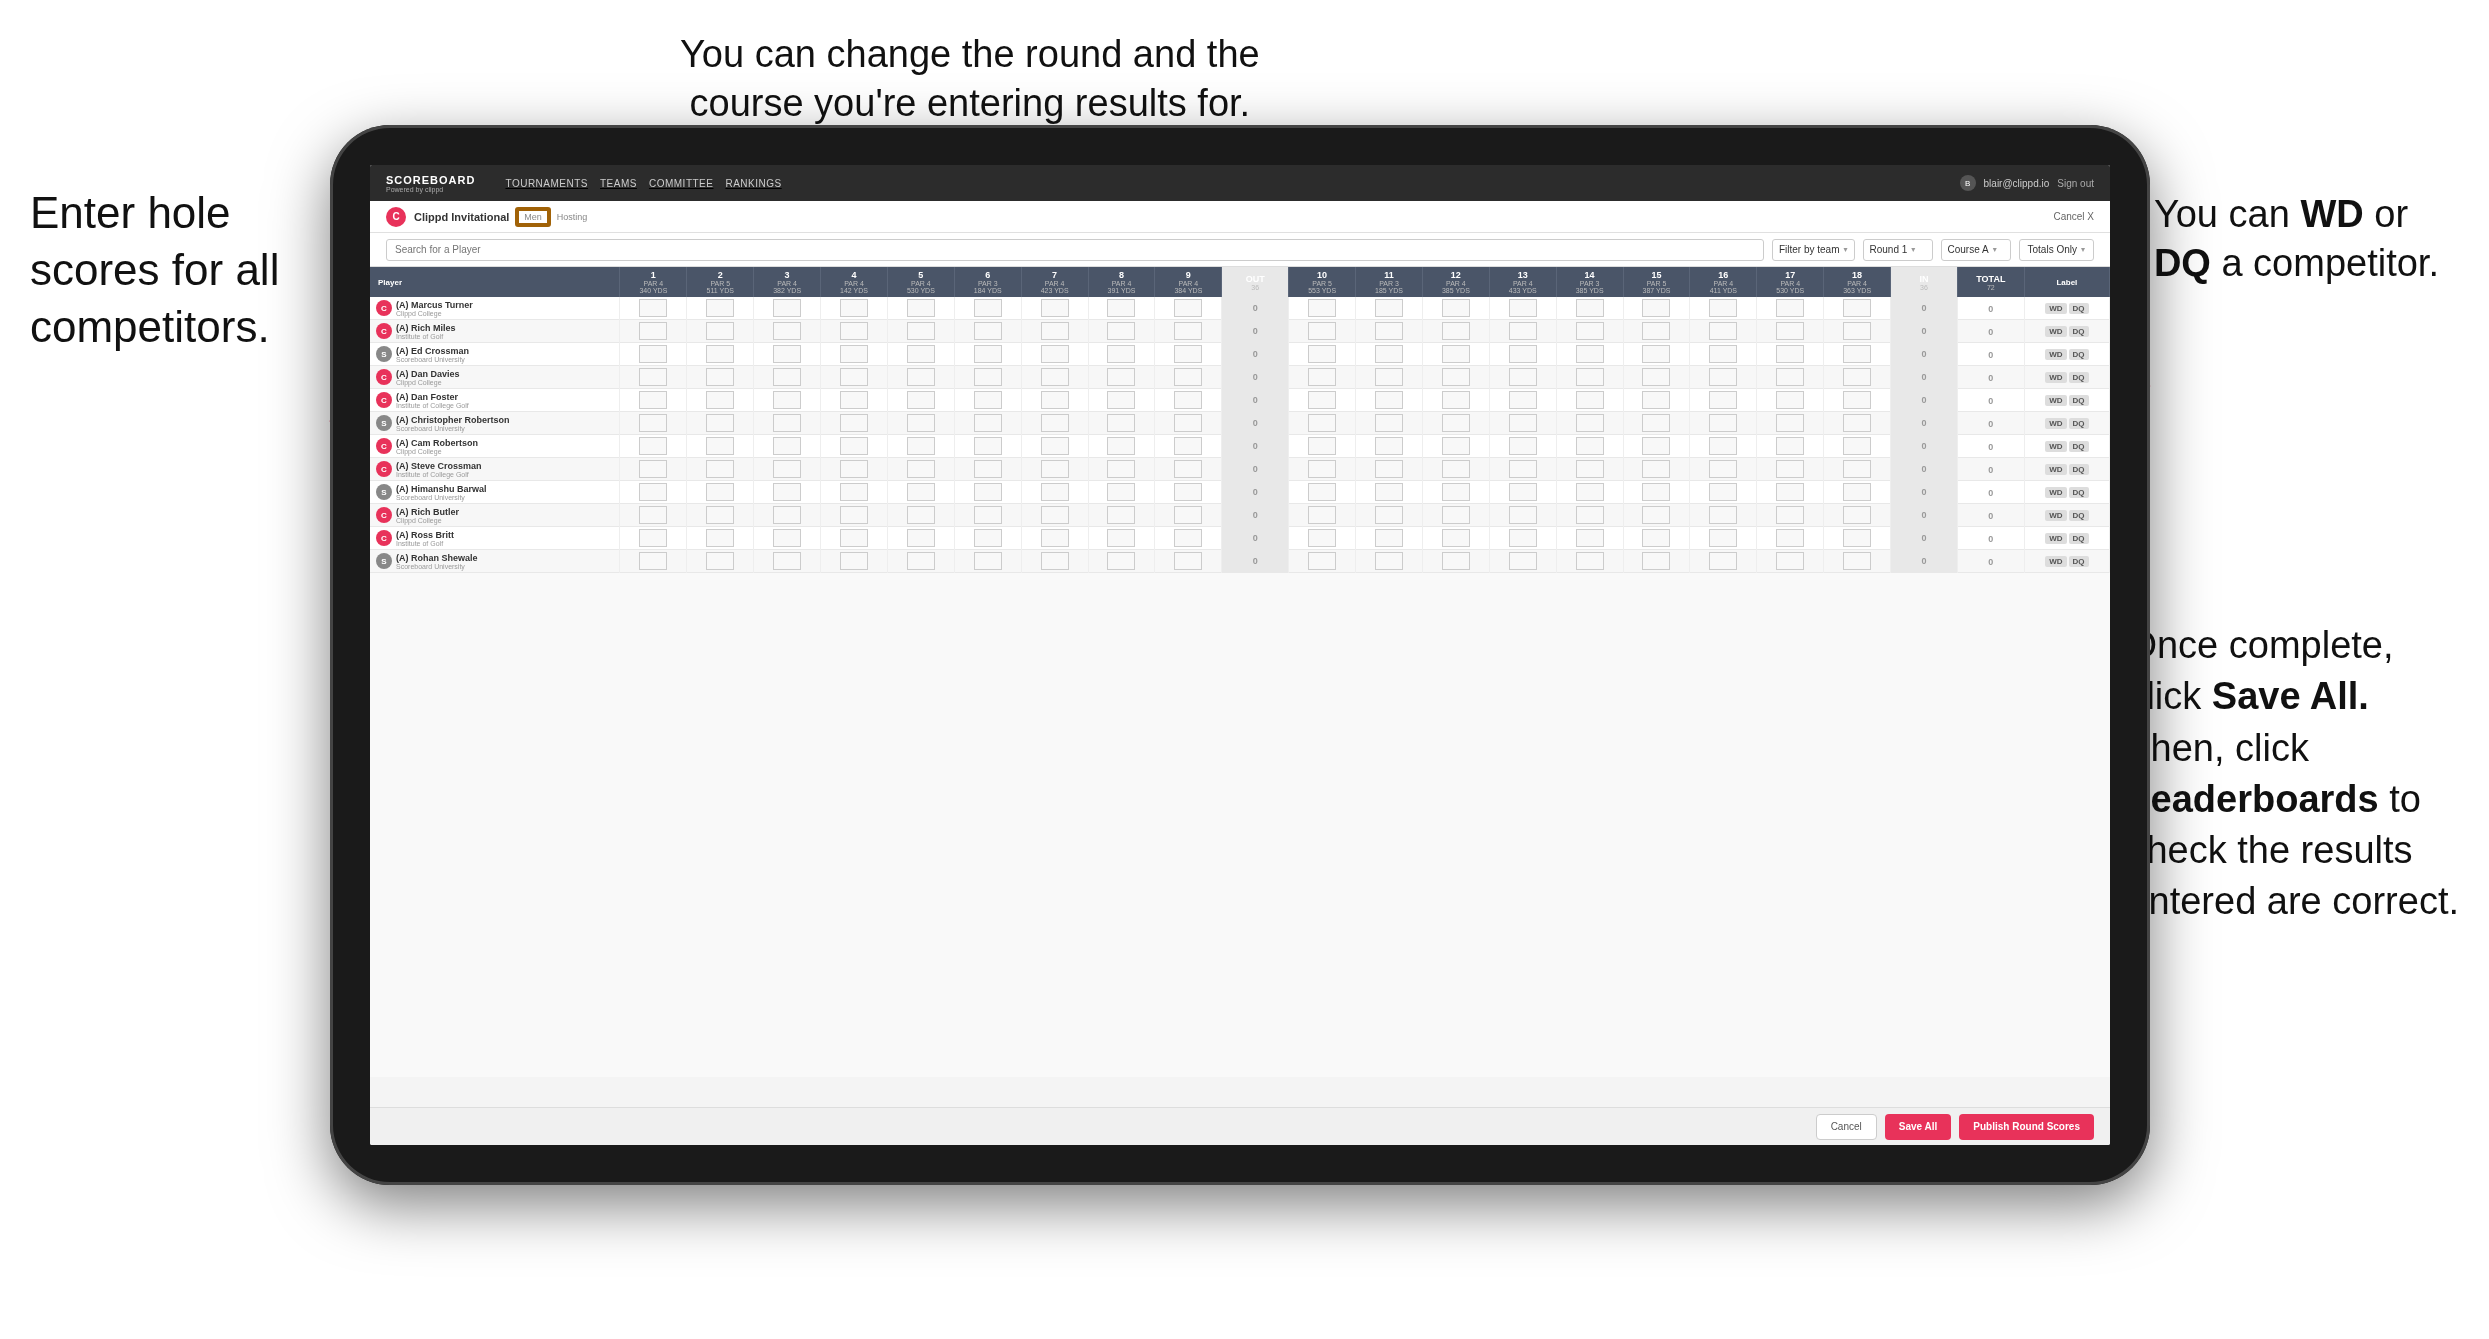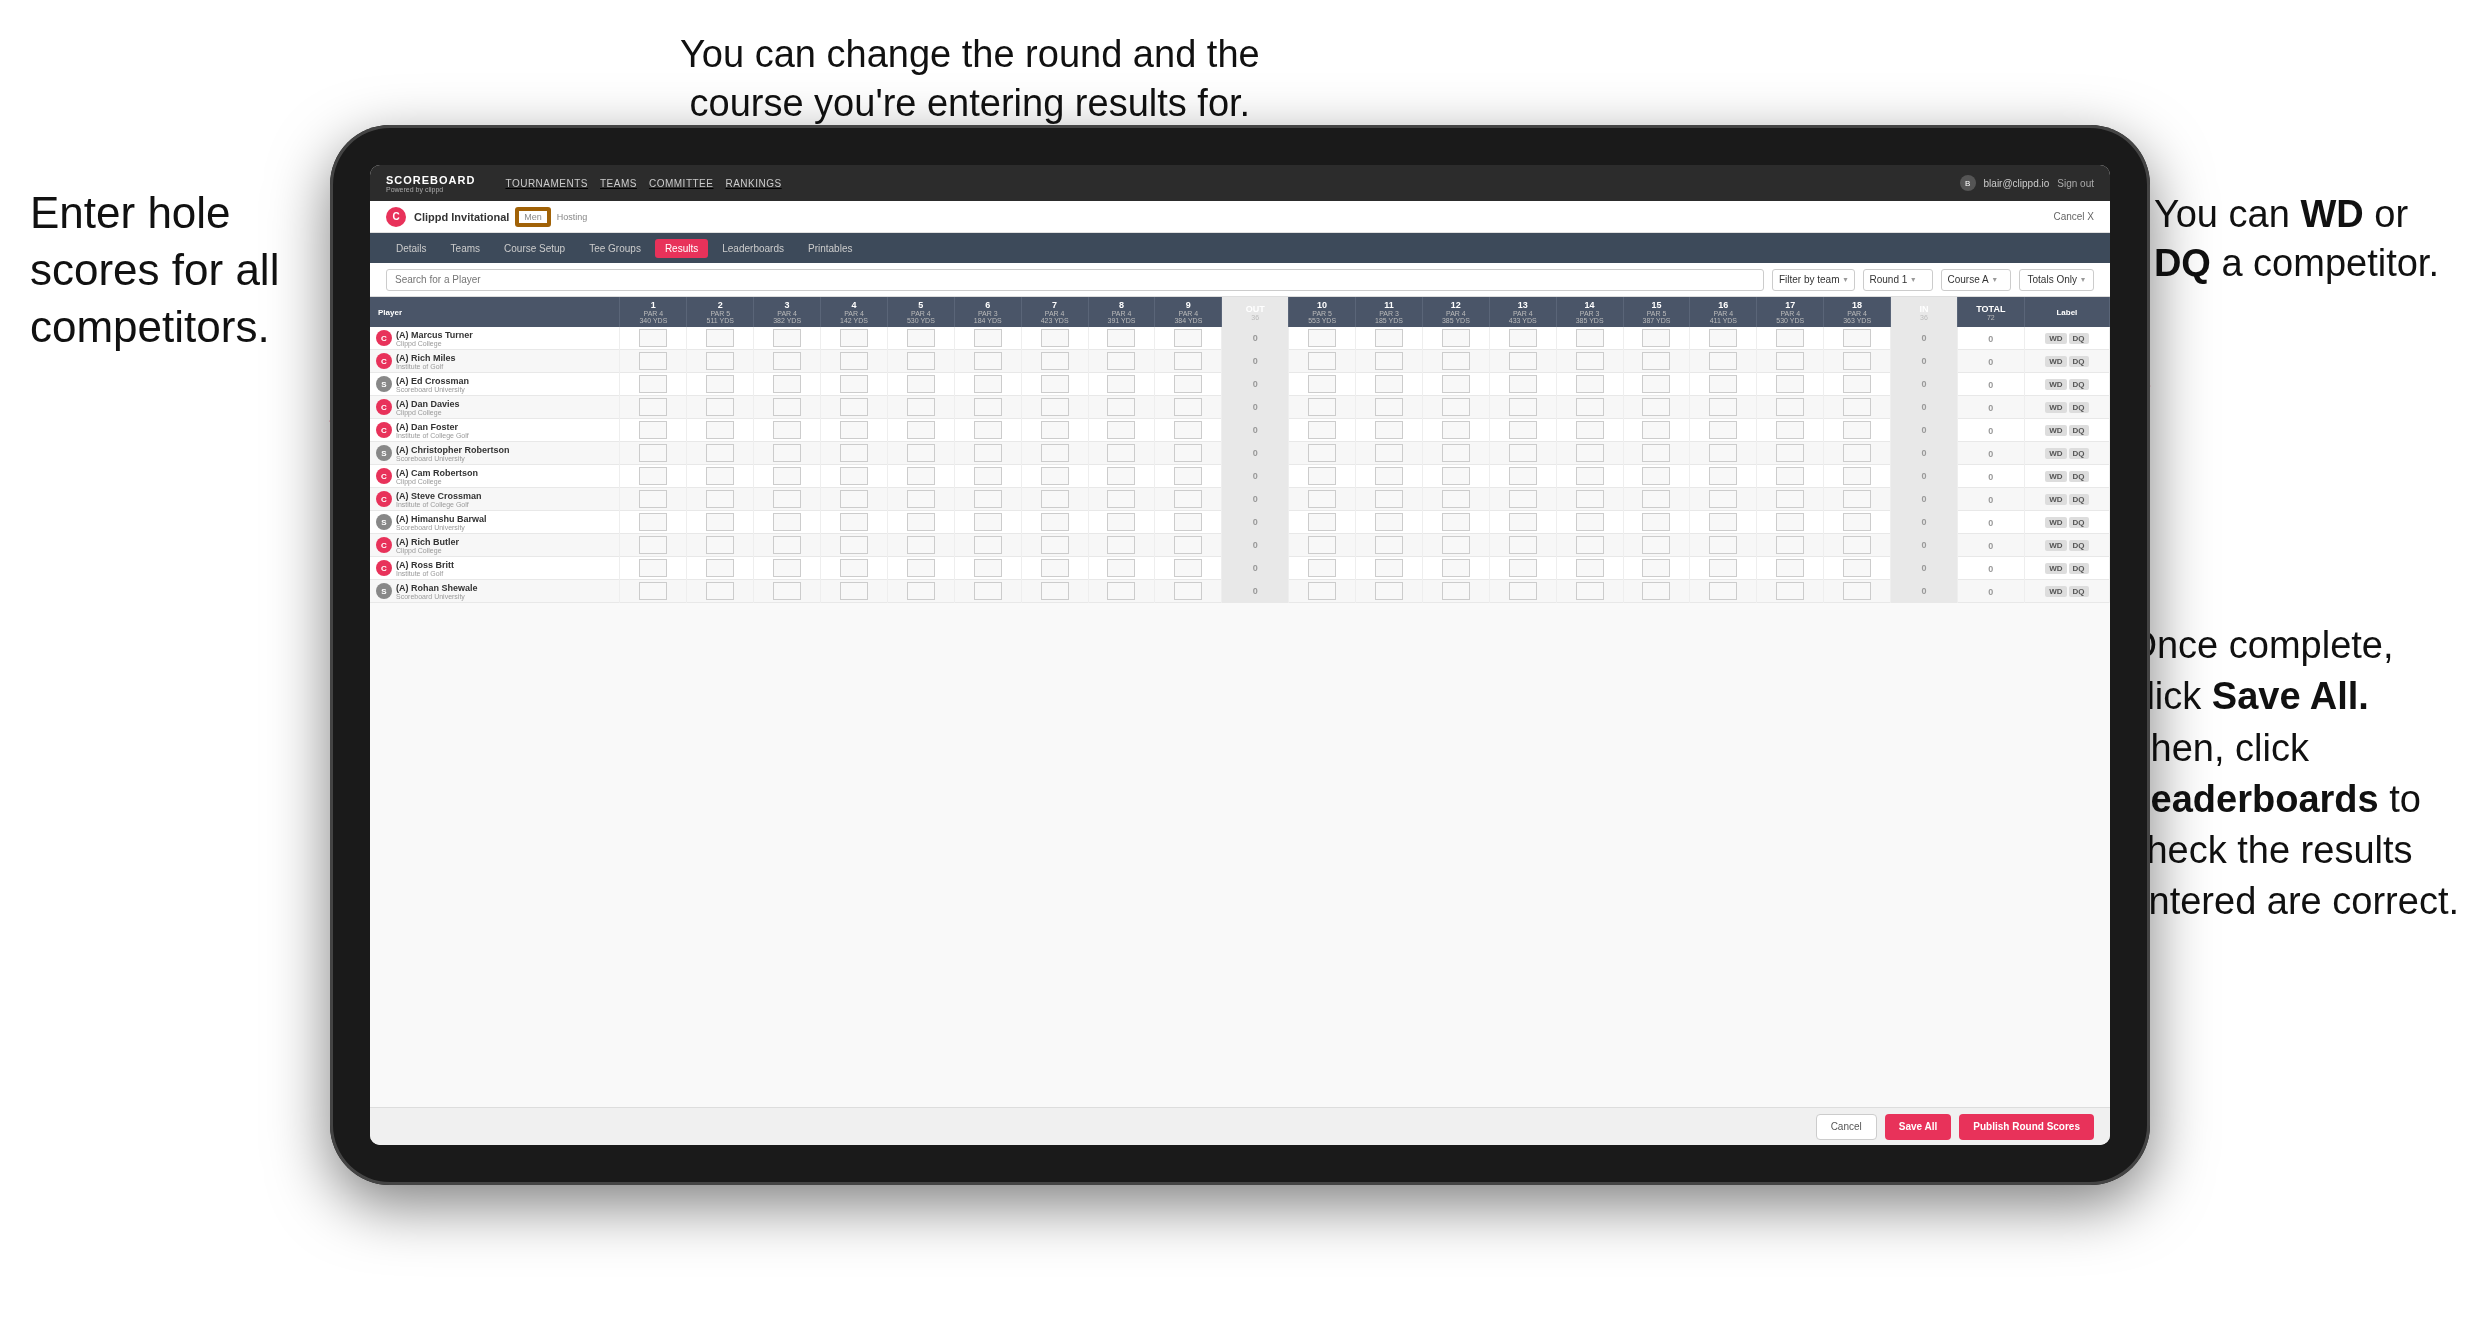--- a/index.html
+++ b/index.html
@@ -43,21 +43,21 @@
       box-shadow: 0 20px 60px rgba(0,0,0,0.5), inset 0 0 0 3px #444;
       display: flex;
       align-items: center;
       justify-content: center;
     }
 
     .tablet-screen {
       width: 1740px;
       height: 980px;
       background: #f4f4f4;
-      border-radius: 10px;
+      border-radius: 2px;
       overflow: hidden;
       position: relative;
     }
 
     
     .top-nav {
       background: #2c2c2c;
       height: 36px;
       display: flex;
       align-items: center;
@@ -503,29 +503,20 @@
     </div>
 
     <div class="tournament-header">
       <div class="tournament-logo">C</div>
       <span class="tournament-name">Clippd Invitational</span>
       <span class="tournament-badge">Men</span>
       <span class="hosting-badge">Hosting</span>
       <span class="cancel-btn-top">Cancel X</span>
     </div>
 
-    <div class="sub-nav">
-      <span class="sub-nav-tab">Details</span>
-      <span class="sub-nav-tab">Teams</span>
-      <span class="sub-nav-tab">Course Setup</span>
-      <span class="sub-nav-tab">Tee Groups</span>
-      <span class="sub-nav-tab active">Results</span>
-      <span class="sub-nav-tab">Leaderboards</span>
-      <span class="sub-nav-tab">Printables</span>
-    </div>
 
     <div class="filters-row">
       <input class="search-input" type="text" placeholder="Search for a Player" style="">
       <div class="filter-dropdown">
         <span>Filter by team</span>
         <span class="caret">▾</span>
       </div>
       <div class="filter-dropdown" style="min-width:70px;">
         <span>Round 1</span>
         <span class="caret">▾</span>

